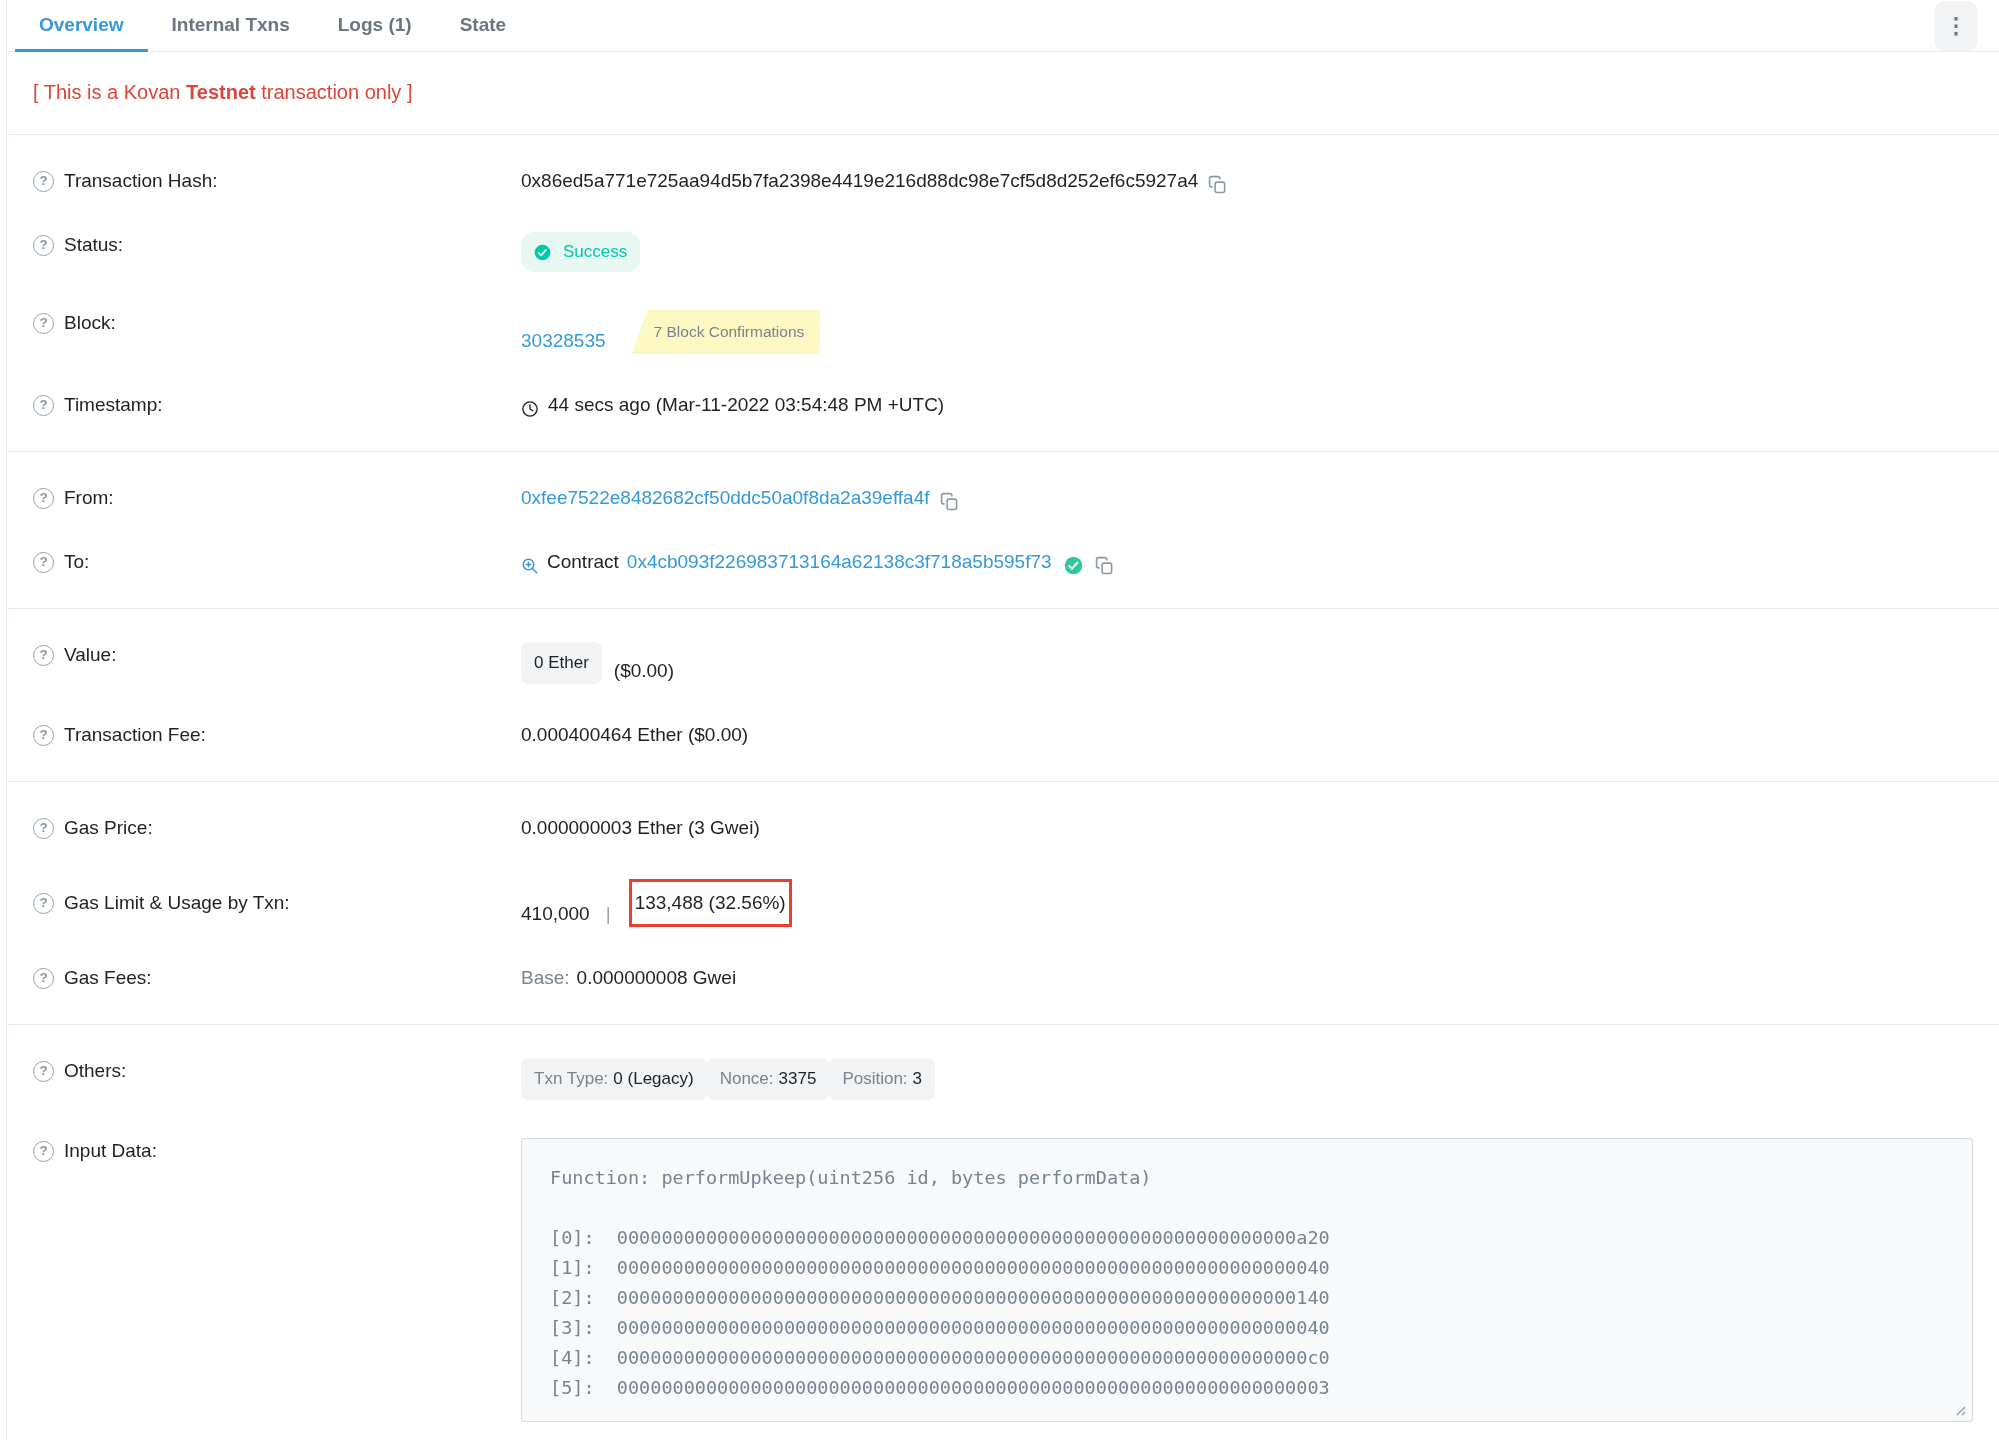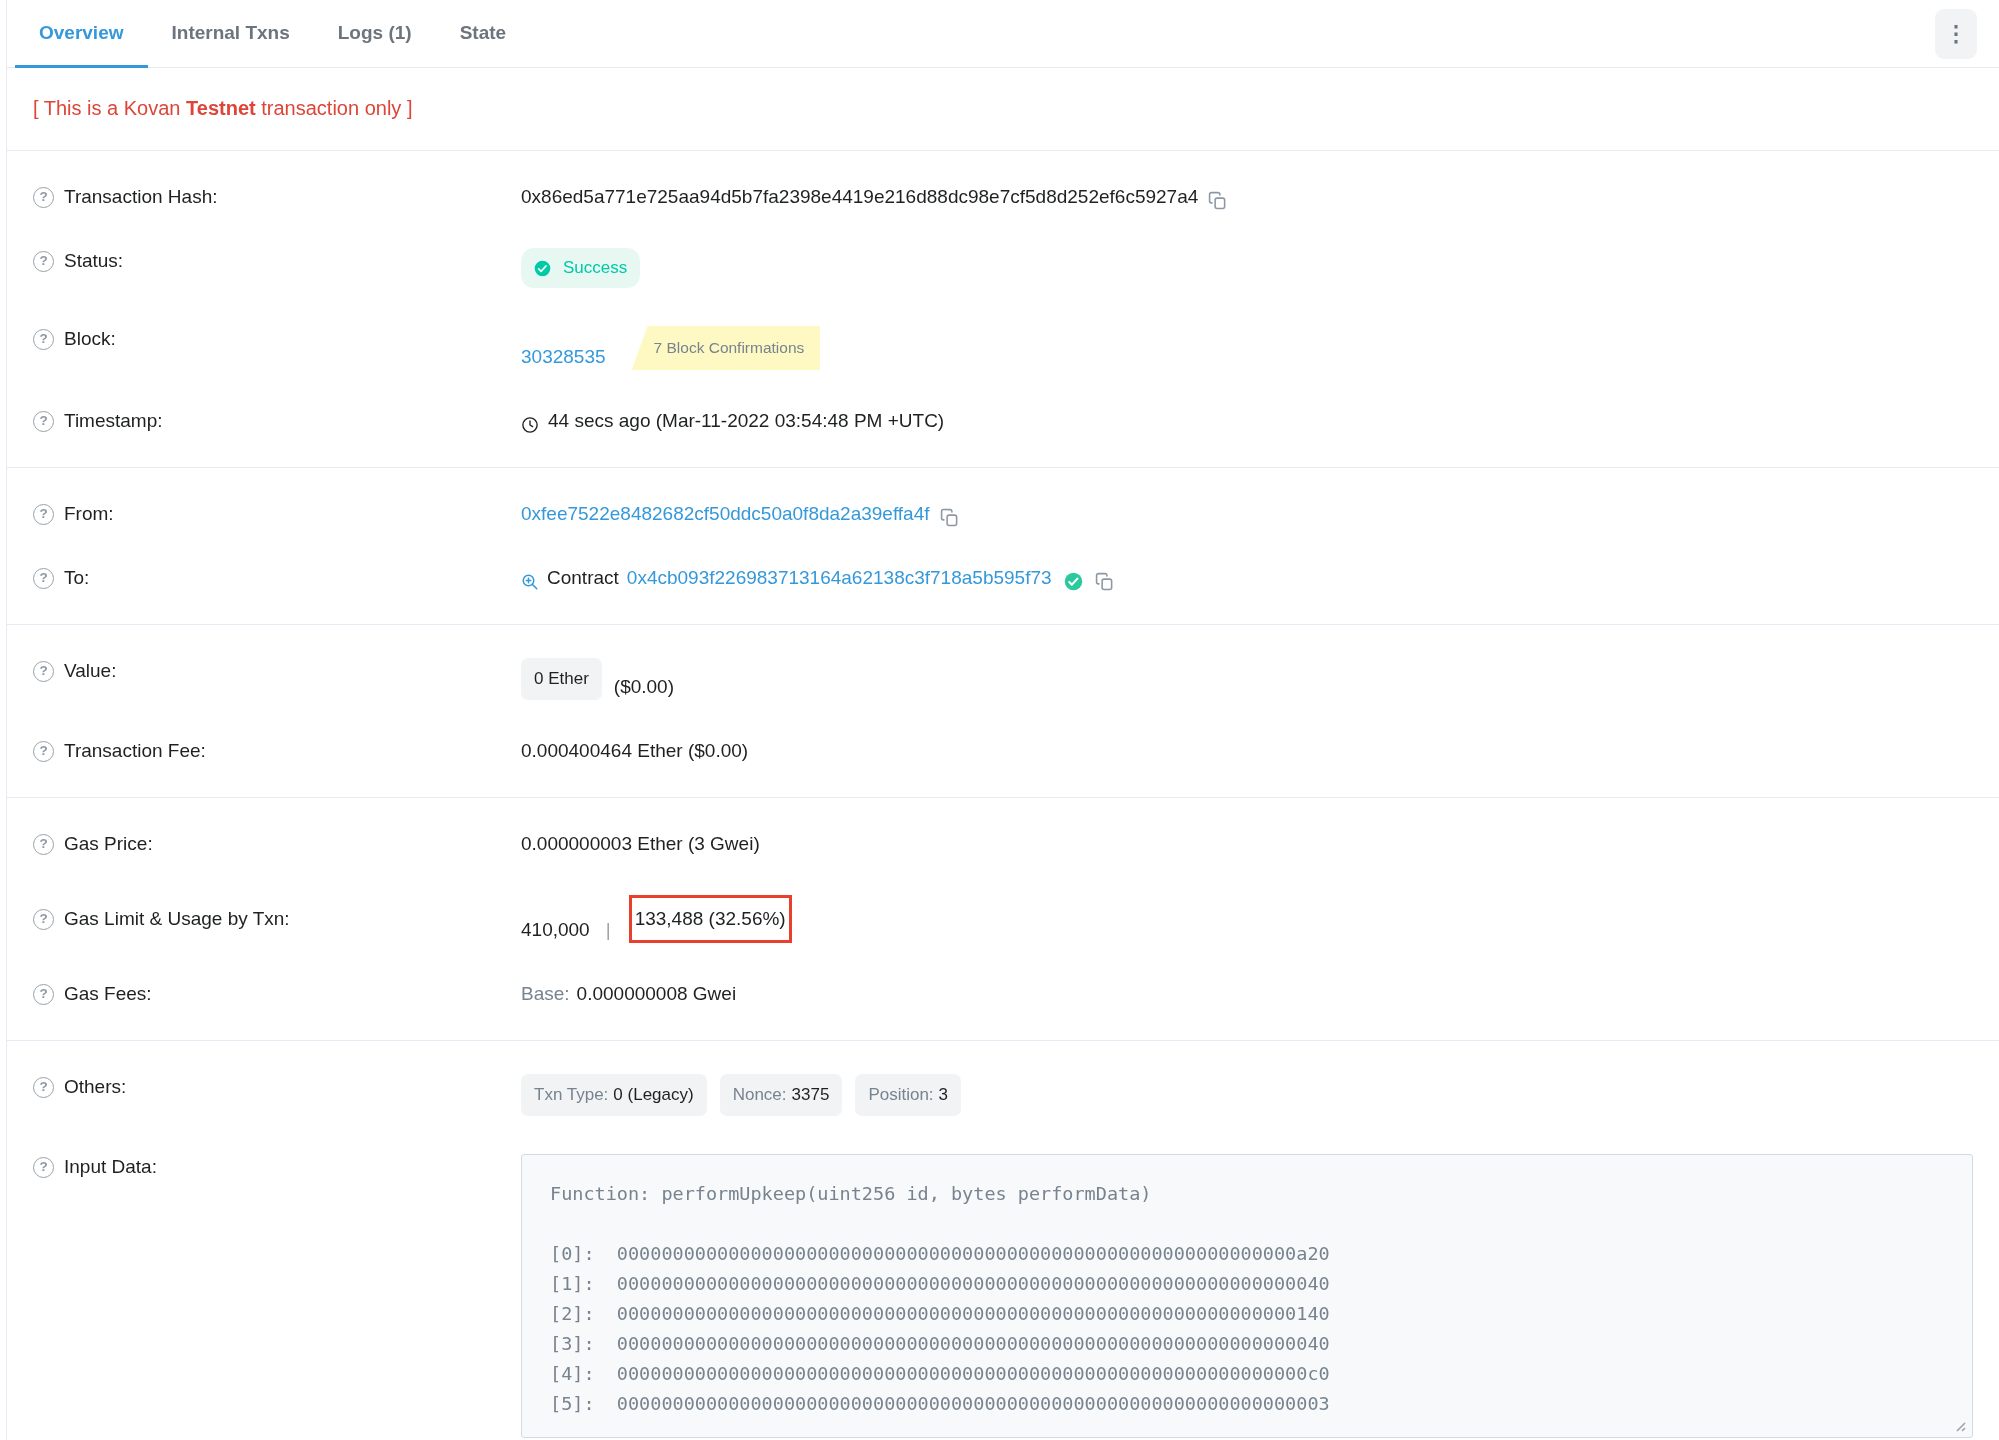--- a/index.html
+++ b/index.html
@@ -14,21 +14,21 @@
   .page {
     margin-left:6px;
     width:1993px;
     border-left:1px solid #e7eaf3;
     min-height:1440px;
     background:#fff;
   }
 
   
   .tabbar {
-    height:68px;
+    height:52px;
     border-bottom:1px solid #e7eaf3;
     display:flex;
     align-items:stretch;
     padding:0 22px 0 8px;
   }
   .tab {
     display:flex; align-items:center;
     padding:0 24px;
     font-size:19px; font-weight:600;
     color:#6c757d;
@@ -117,21 +117,21 @@
   }
   .badge-gray {
     background:#f2f3f5;
     border-radius:7px;
     padding:8px 13px;
     font-size:17px;
     color:#1e2022;
     display:inline-flex; gap:5px; align-items:center;
   }
   .badge-gray .bname { color:#77838f; }
-  .others-badges { display:flex; gap:13px; }
+  .others-badges { display:flex; }
 
   .muted { color:#77838f; }
   .pipe { color:#9aa3ad; margin:0 16px; }
   .red-box {
     display:inline-block;
     border:3px solid #e8402d;
     padding:8px 3px;
     margin-left:2px;
   }
 

